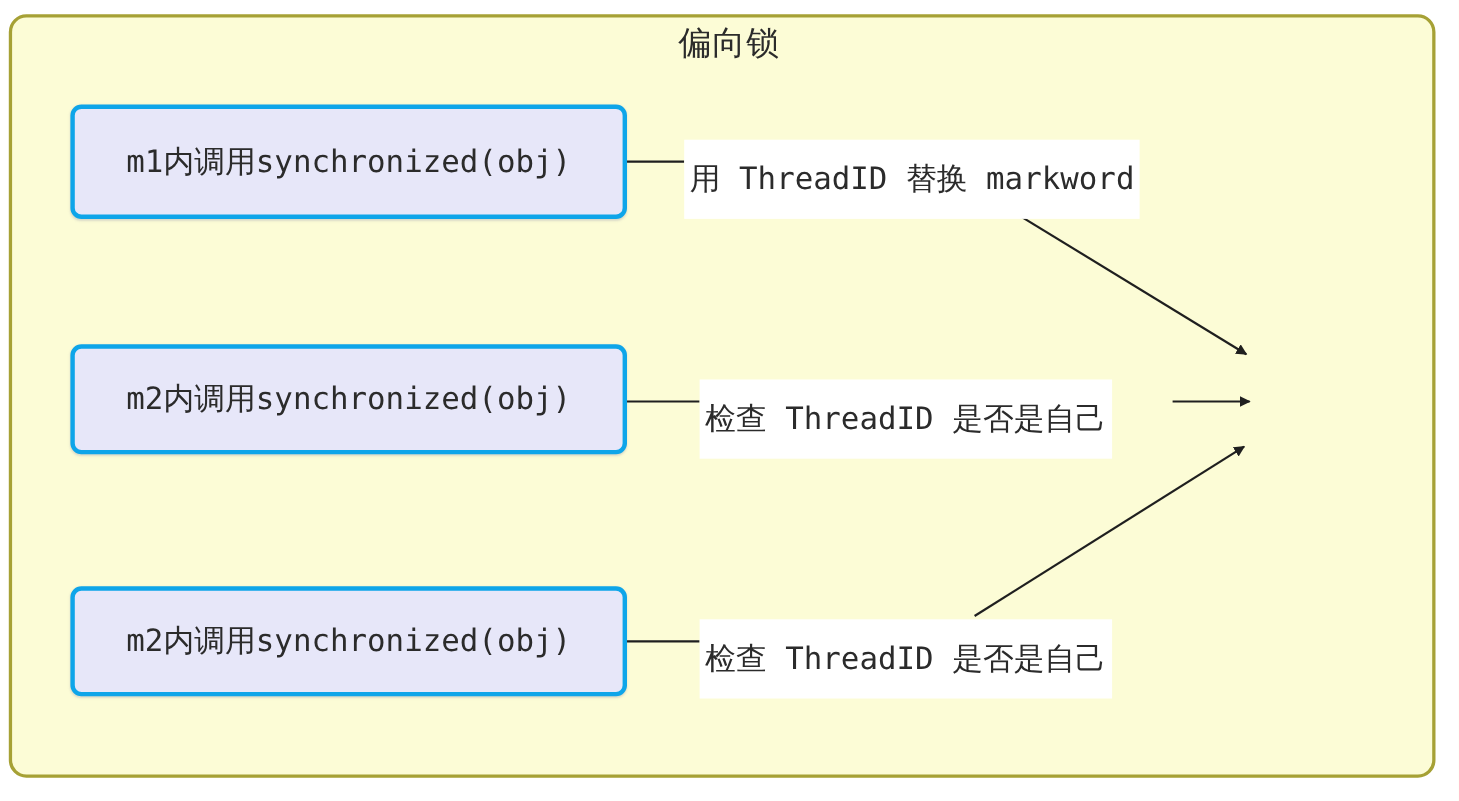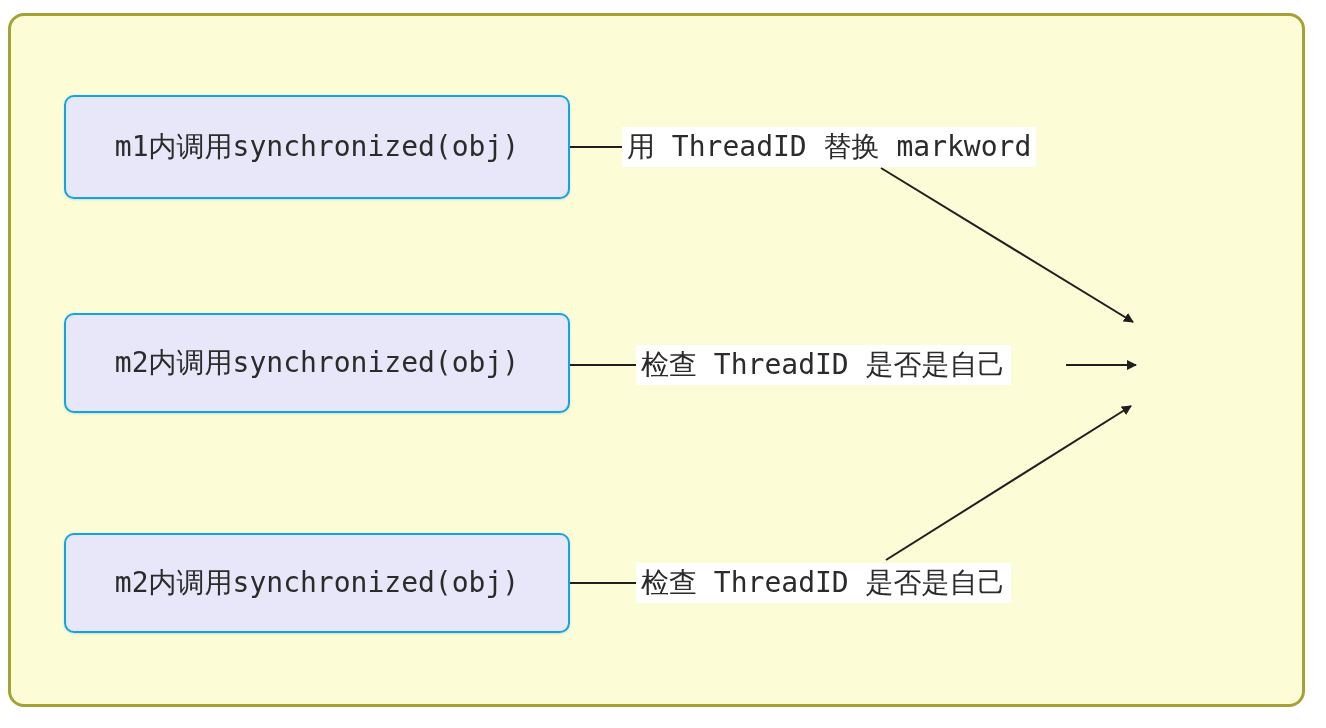--- a/index.html
+++ b/index.html
@@ -35,41 +35,41 @@
     width: 100%;
     text-align: center;
     font-size: 30px;
     line-height: 36px;
     color: #2b2b2b;
     letter-spacing: 1px;
   }
   .node {
     position: absolute;
     background: #e7e7f9;
-    border: 2px solid #0ea5e9;
+    border: 4px solid #0ea5e9;
     border-radius: 10px;
     box-sizing: border-box;
     display: flex;
     align-items: center;
     justify-content: center;
     font-size: 28px;
     color: #2b2b2b;
     box-shadow: 0 1px 2px rgba(120,120,160,0.25);
   }
   .node-m1 { left: 64px;  top: 95px;  width: 506px; height: 104px; }
   .node-m2a{ left: 64px;  top: 313px; width: 506px; height: 100px; }
   .node-m2b{ left: 64px;  top: 533px; width: 506px; height: 100px; }
   .node-obj{ left: 1140px; top: 315px; width: 114px; height: 99px; font-size: 30px; }
   .edge-label {
     position: absolute;
     background: #ffffff;
     font-size: 28px;
     line-height: 40px;
     height: 40px;
-    padding: 0 5px;
+    padding: 16px 5px;
     white-space: nowrap;
     color: #2b2b2b;
   }
   .edge-label-1 { left: 622px; top: 127px; }
   .edge-label-2 { left: 636px; top: 345px; }
   .edge-label-3 { left: 636px; top: 563px; }
   svg.wires {
     position: absolute;
     left: 0;
     top: 0;
@@ -79,20 +79,21 @@
   }
   svg.wires line { stroke: #1f1f1f; stroke-width: 2; }
 </style>
 </head>
 <body>
 
 <div class="stage">
 
   <div class="canvas"></div>
 
+  <div class="diagram-title">偏向锁</div>
 
   <svg class="wires" viewBox="0 0 1326 728">
     <defs>
       <marker id="arrow" markerWidth="11" markerHeight="10" refX="9" refY="5" orient="auto" markerUnits="userSpaceOnUse">
         <path d="M0,0 L10,5 L0,10 Z" fill="#1f1f1f"></path>
       </marker>
     </defs>
 
     <line x1="570" y1="147" x2="622" y2="147"></line>
 

